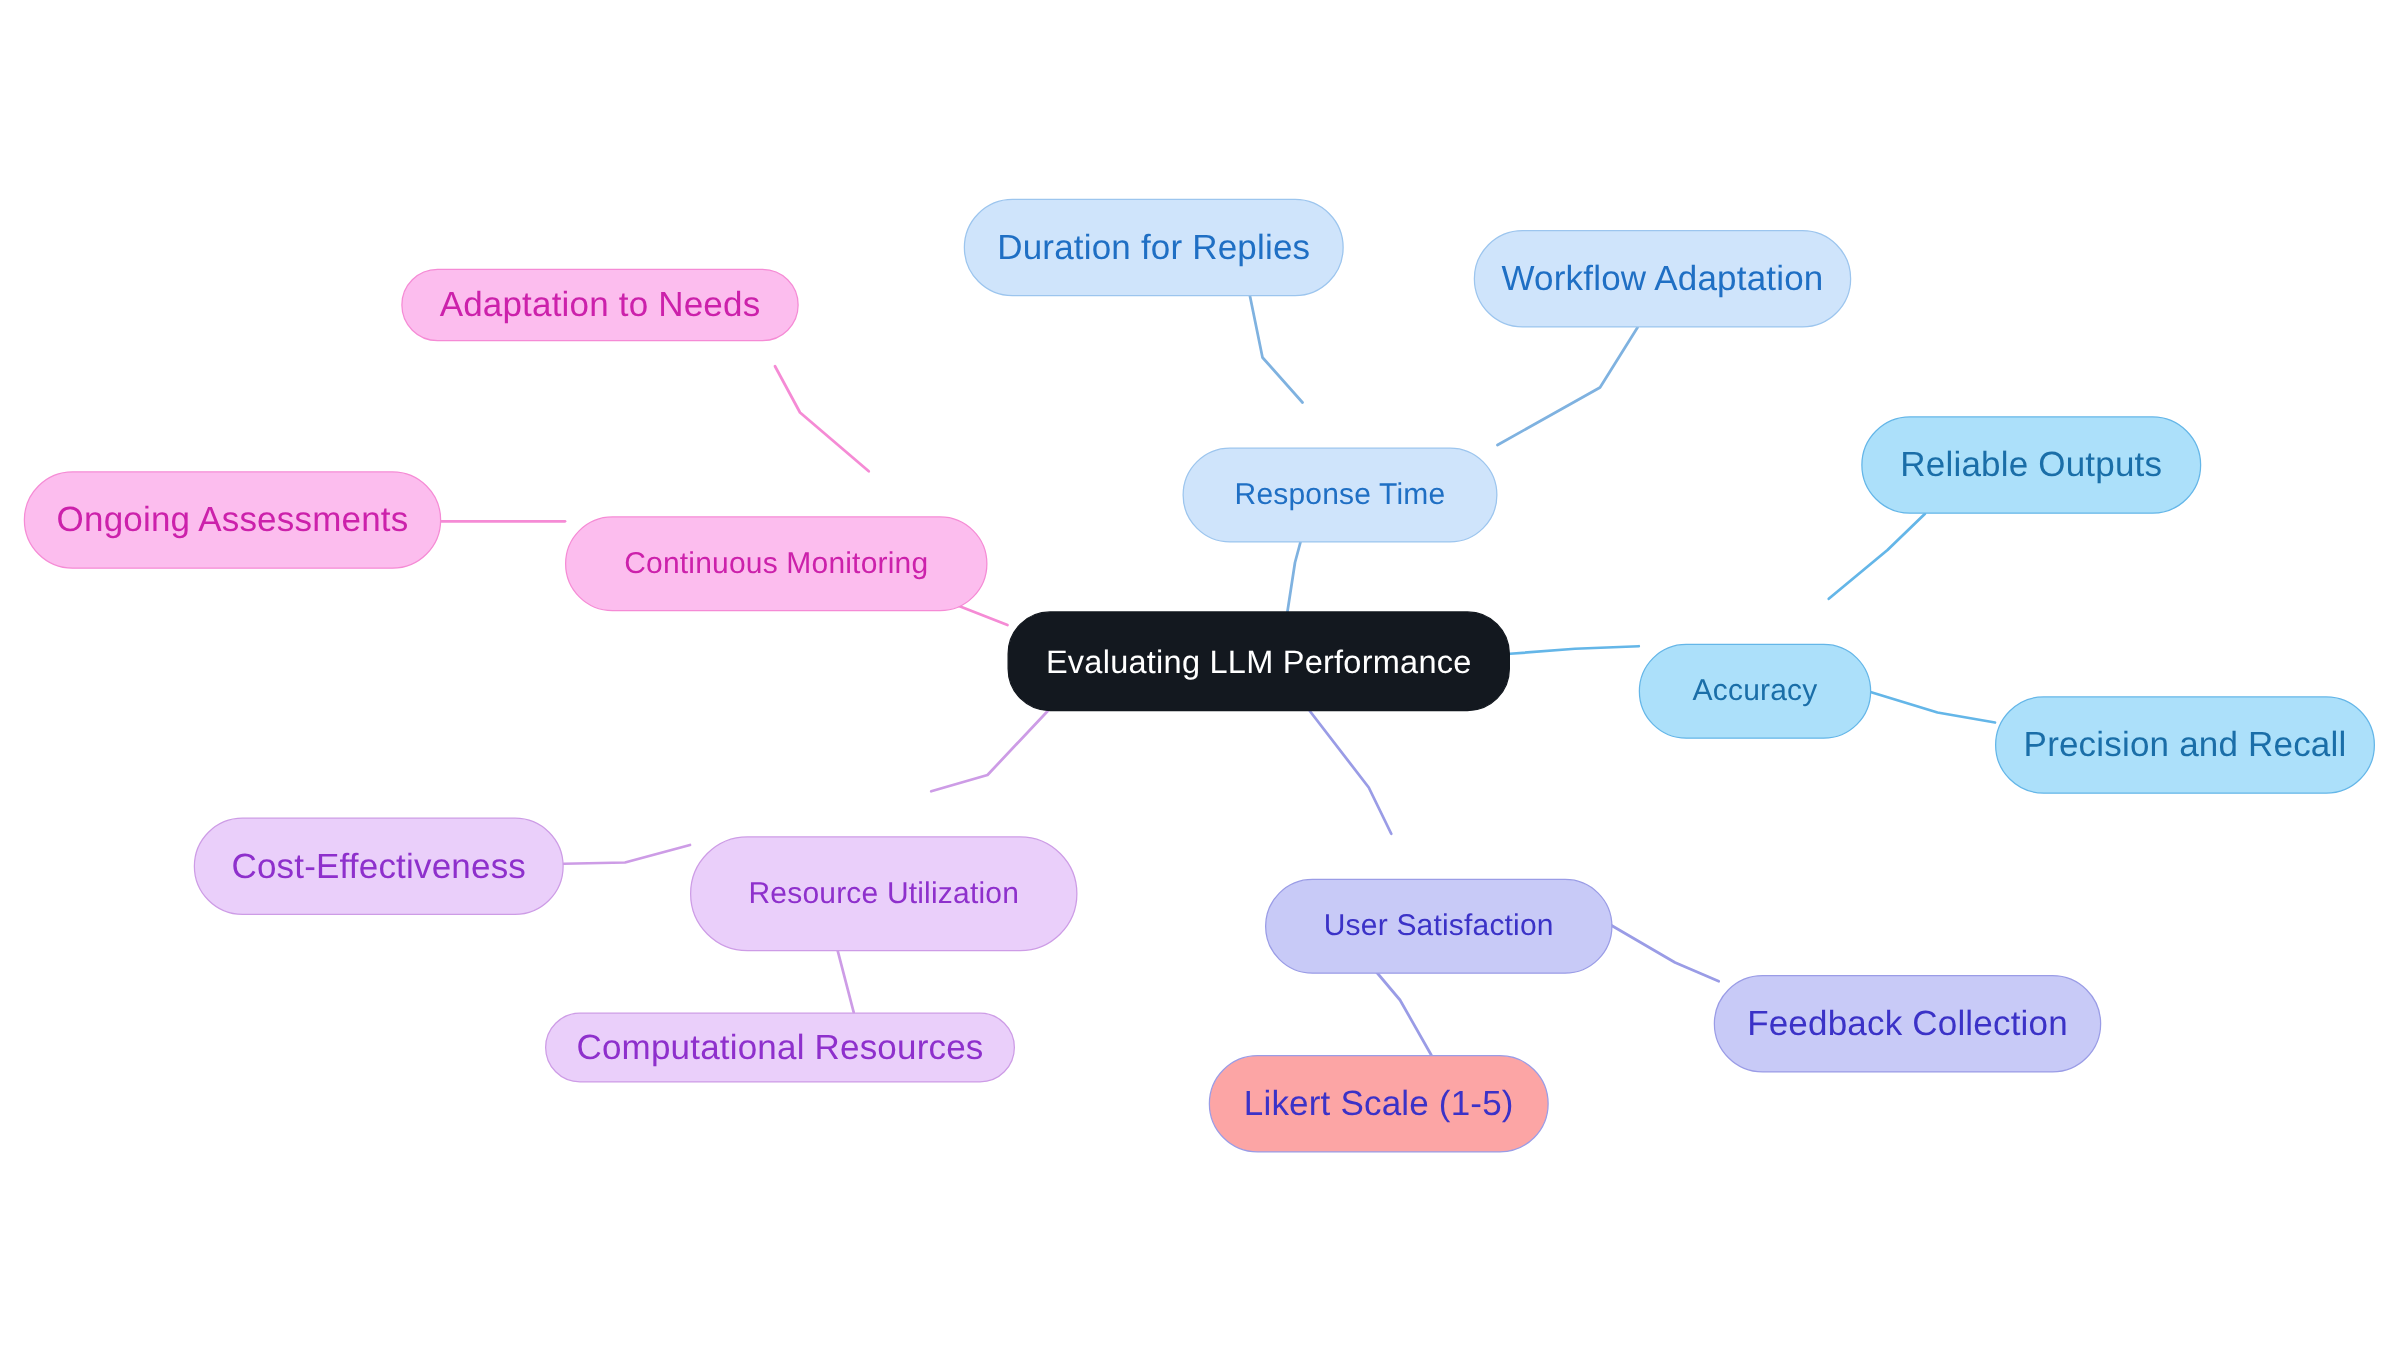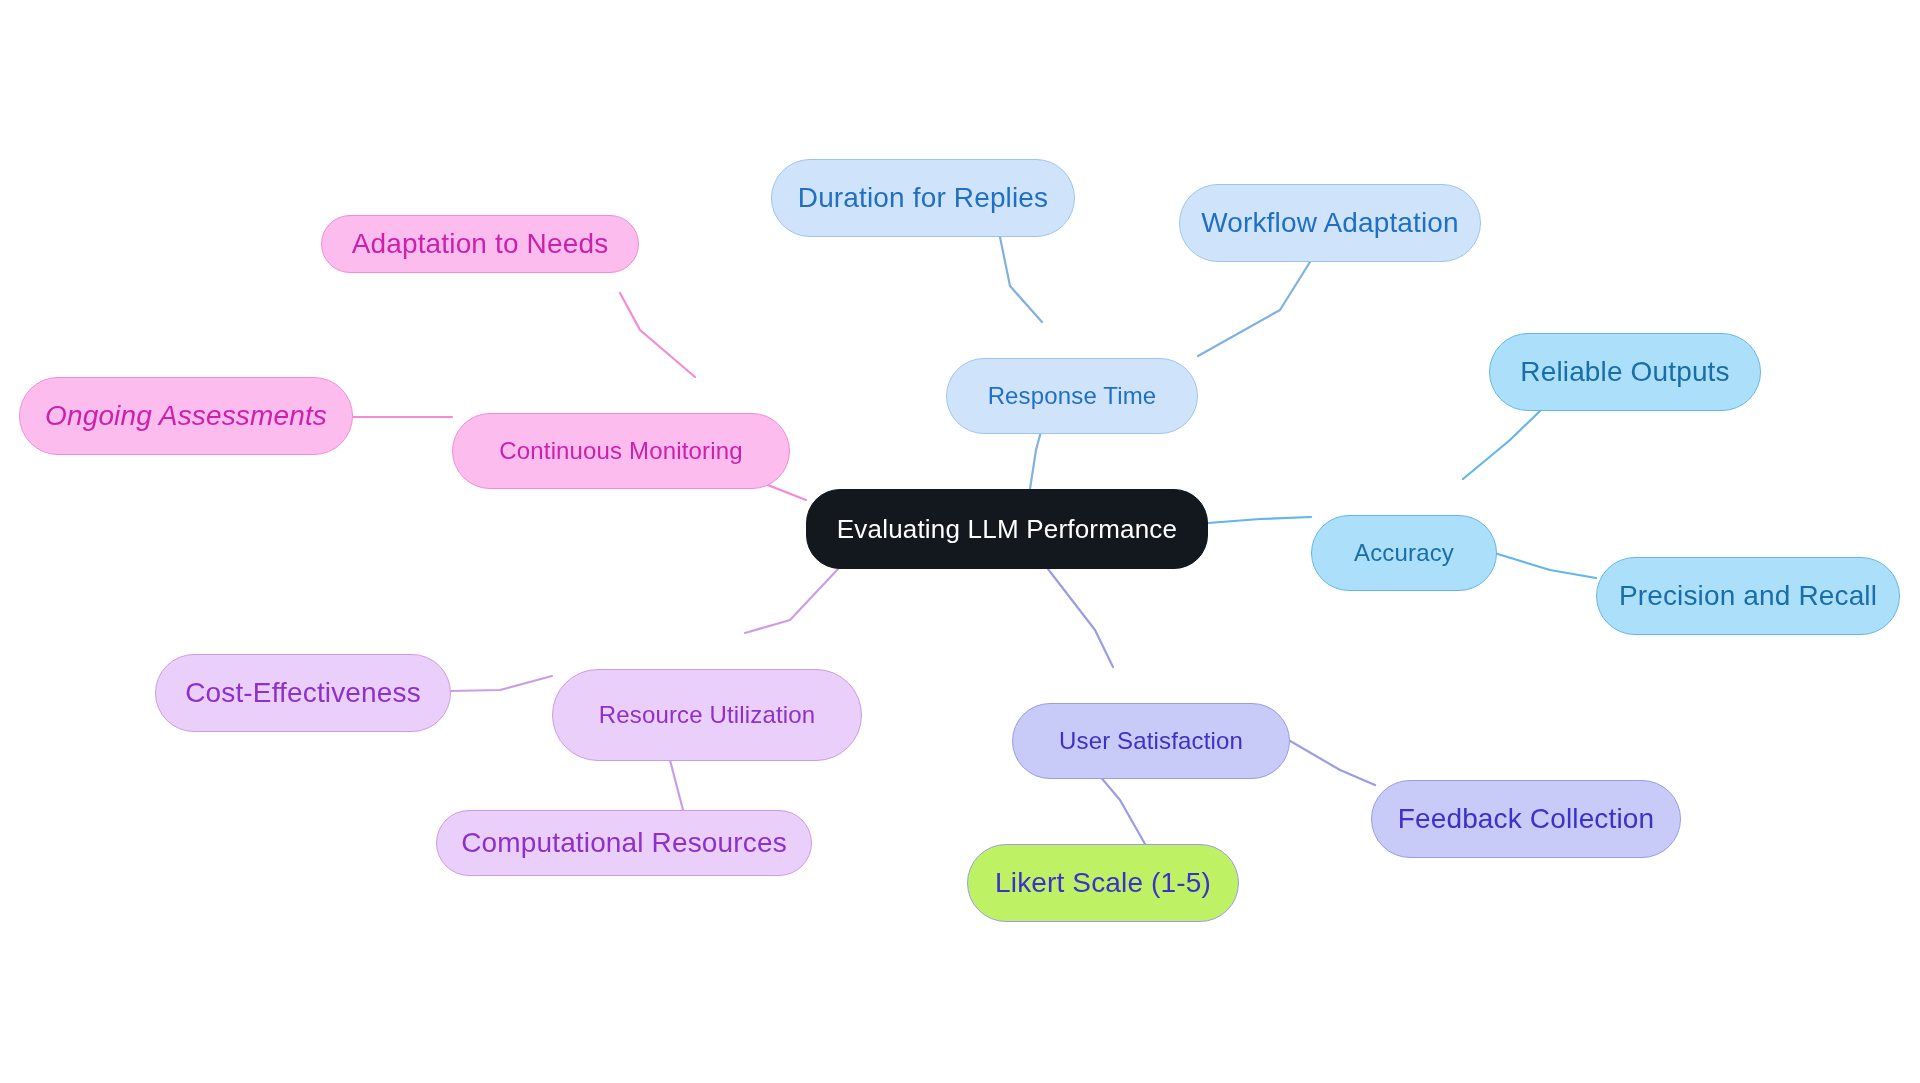--- a/index.html
+++ b/index.html
@@ -99,32 +99,32 @@
       </div>
       <div class="node leaf" style="left: 1489px; top: 333px; width: 272px; height: 78px; background: rgb(172, 224, 250); border-color: rgb(100, 182, 232); color: rgb(26, 110, 168);">
         <span>Reliable Outputs</span>
       </div>
       <div class="node leaf" style="left: 1596px; top: 557px; width: 304px; height: 78px; background: rgb(172, 224, 250); border-color: rgb(100, 182, 232); color: rgb(26, 110, 168);">
         <span>Precision and Recall</span>
       </div>
       <div class="node leaf" style="left: 1371px; top: 780px; width: 310px; height: 78px; background: rgb(200, 202, 247); border-color: rgb(154, 156, 230); color: rgb(59, 50, 199);">
         <span>Feedback Collection</span>
       </div>
-      <div class="node leaf" style="left: 967px; top: 844px; width: 272px; height: 78px; background: #bef264; border-color: rgb(154, 156, 230); color: rgb(59, 50, 199); text-align: right;">
+      <div class="node leaf" style="left: 967px; top: 844px; width: 272px; height: 78px; background: #fca5a5; border-color: rgb(154, 156, 230); color: rgb(59, 50, 199); text-align: right;">
         <span>Likert Scale (1-5)</span>
       </div>
       <div class="node leaf" style="left: 155px; top: 654px; width: 296px; height: 78px; background: rgb(234, 207, 250); border-color: rgb(205, 156, 230); color: rgb(142, 48, 204);">
         <span>Cost-Effectiveness</span>
       </div>
-      <div class="node leaf" style="left: 436px; top: 810px; width: 376px; height: 66px; background: rgb(234, 207, 250); border-color: rgb(205, 156, 230); color: rgb(142, 48, 204);">
+      <div class="node leaf" style="left: 436px; top: 810px; width: 376px; height: 56px; background: rgb(234, 207, 250); border-color: rgb(205, 156, 230); color: rgb(142, 48, 204);">
         <span>Computational Resources</span>
       </div>
       <div class="node leaf" style="left: 321px; top: 215px; width: 318px; height: 58px; background: rgb(252, 189, 238); border-color: rgb(245, 139, 213); color: rgb(204, 33, 171);">
         <span>Adaptation to Needs</span>
       </div>
-      <div class="node leaf" style="left: 19px; top: 377px; width: 334px; height: 78px; background: rgb(252, 189, 238); border-color: rgb(245, 139, 213); color: rgb(204, 33, 171); font-style: italic;">
+      <div class="node leaf" style="left: 19px; top: 377px; width: 334px; height: 78px; background: rgb(252, 189, 238); border-color: rgb(245, 139, 213); color: rgb(204, 33, 171);">
         <span>Ongoing Assessments</span>
       </div>
       <div class="node root" style="left: 806px; top: 489px; width: 402px; height: 80px; background: rgb(19, 24, 31); border-color: rgb(19, 24, 31); color: rgb(255, 255, 255);">
         <span>Evaluating LLM Performance</span>
       </div>
     </div>
 </div>
 
 </body></html>

